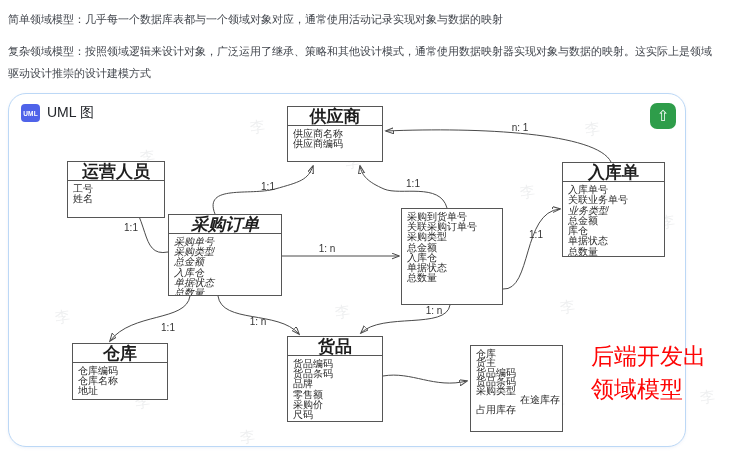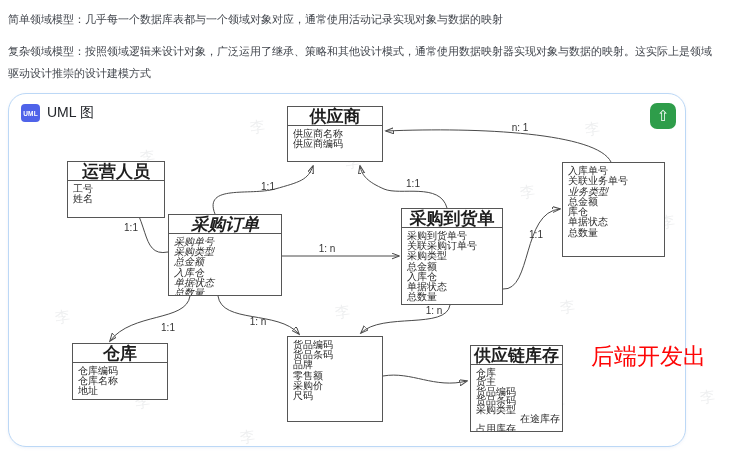--- a/index.html
+++ b/index.html
@@ -106,20 +106,21 @@
       </div>
     </div>
     <div class="entity" style="left: 19px; top: 161px; width: 98px; height: 57px; margin-left: 48px;">
       <div class="entity-title">运营人员</div>
       <div class="entity-fields">
         <div class="entity-field">工号</div>
         <div class="entity-field">姓名</div>
       </div>
     </div>
     <div class="entity" style="left: 562px; top: 162px; width: 103px; height: 95px;">
+      <div class="entity-title">入库单</div>
       <div class="entity-fields">
         <div class="entity-field" style="line-height: 10.3px;">入库单号</div>
         <div class="entity-field" style="line-height: 10.3px;">关联业务单号</div>
         <div class="entity-field" style="line-height: 10.3px; font-style: italic;">业务类型</div>
         <div class="entity-field" style="line-height: 10.3px;">总金额</div>
         <div class="entity-field" style="line-height: 10.3px;">库仓</div>
         <div class="entity-field" style="line-height: 10.3px;">单据状态</div>
         <div class="entity-field" style="line-height: 10.3px;">总数量</div>
       </div>
     </div>
@@ -128,58 +129,58 @@
       <div class="entity-fields">
         <div class="entity-field">采购单号</div>
         <div class="entity-field">采购类型</div>
         <div class="entity-field">总金额</div>
         <div class="entity-field">入库仓</div>
         <div class="entity-field">单据状态</div>
         <div class="entity-field">总数量</div>
       </div>
     </div>
     <div class="entity" style="left: 401px; top: 208px; width: 102px; height: 97px;">
-      <div class="entity-title">采购到货单</div>
       <div class="entity-fields">
         <div class="entity-field">采购到货单号</div>
         <div class="entity-field">关联采购订单号</div>
         <div class="entity-field">采购类型</div>
         <div class="entity-field">总金额</div>
         <div class="entity-field">入库仓</div>
         <div class="entity-field">单据状态</div>
         <div class="entity-field">总数量</div>
       </div>
     </div>
     <div class="entity" style="left: 72px; top: 343px; width: 96px; height: 57px;">
       <div class="entity-title">仓库</div>
       <div class="entity-fields">
         <div class="entity-field">仓库编码</div>
         <div class="entity-field">仓库名称</div>
         <div class="entity-field">地址</div>
       </div>
     </div>
     <div class="entity" style="left: 287px; top: 336px; width: 96px; height: 86px;">
+      <div class="entity-title">货品</div>
       <div class="entity-fields">
         <div class="entity-field">货品编码</div>
         <div class="entity-field">货品条码</div>
         <div class="entity-field">品牌</div>
         <div class="entity-field">零售额</div>
         <div class="entity-field">采购价</div>
         <div class="entity-field">尺码</div>
       </div>
     </div>
     <div class="entity" style="left: 470px; top: 345px; width: 93px; height: 87px;">
-      <div class="entity-title">供应链库存</div>
       <div class="entity-fields">
         <div class="entity-field" style="line-height: 9.3px;">仓库</div>
         <div class="entity-field" style="line-height: 9.3px;">货主</div>
         <div class="entity-field" style="line-height: 9.3px;">货品编码</div>
         <div class="entity-field" style="line-height: 9.3px;">货品条码</div>
         <div class="entity-field" style="line-height: 9.3px;">采购类型</div>
         <div class="entity-field" style="line-height: 9.3px; margin-left: 44px;">在途库存</div>
         <div class="entity-field" style="line-height: 9.3px;">占用库存</div>
       </div>
     </div>
   </div>
 
 <div class="annotation">
   <div>后端开发出</div>
+  <div>领域模型</div>
 </div>
 
 </body></html>

